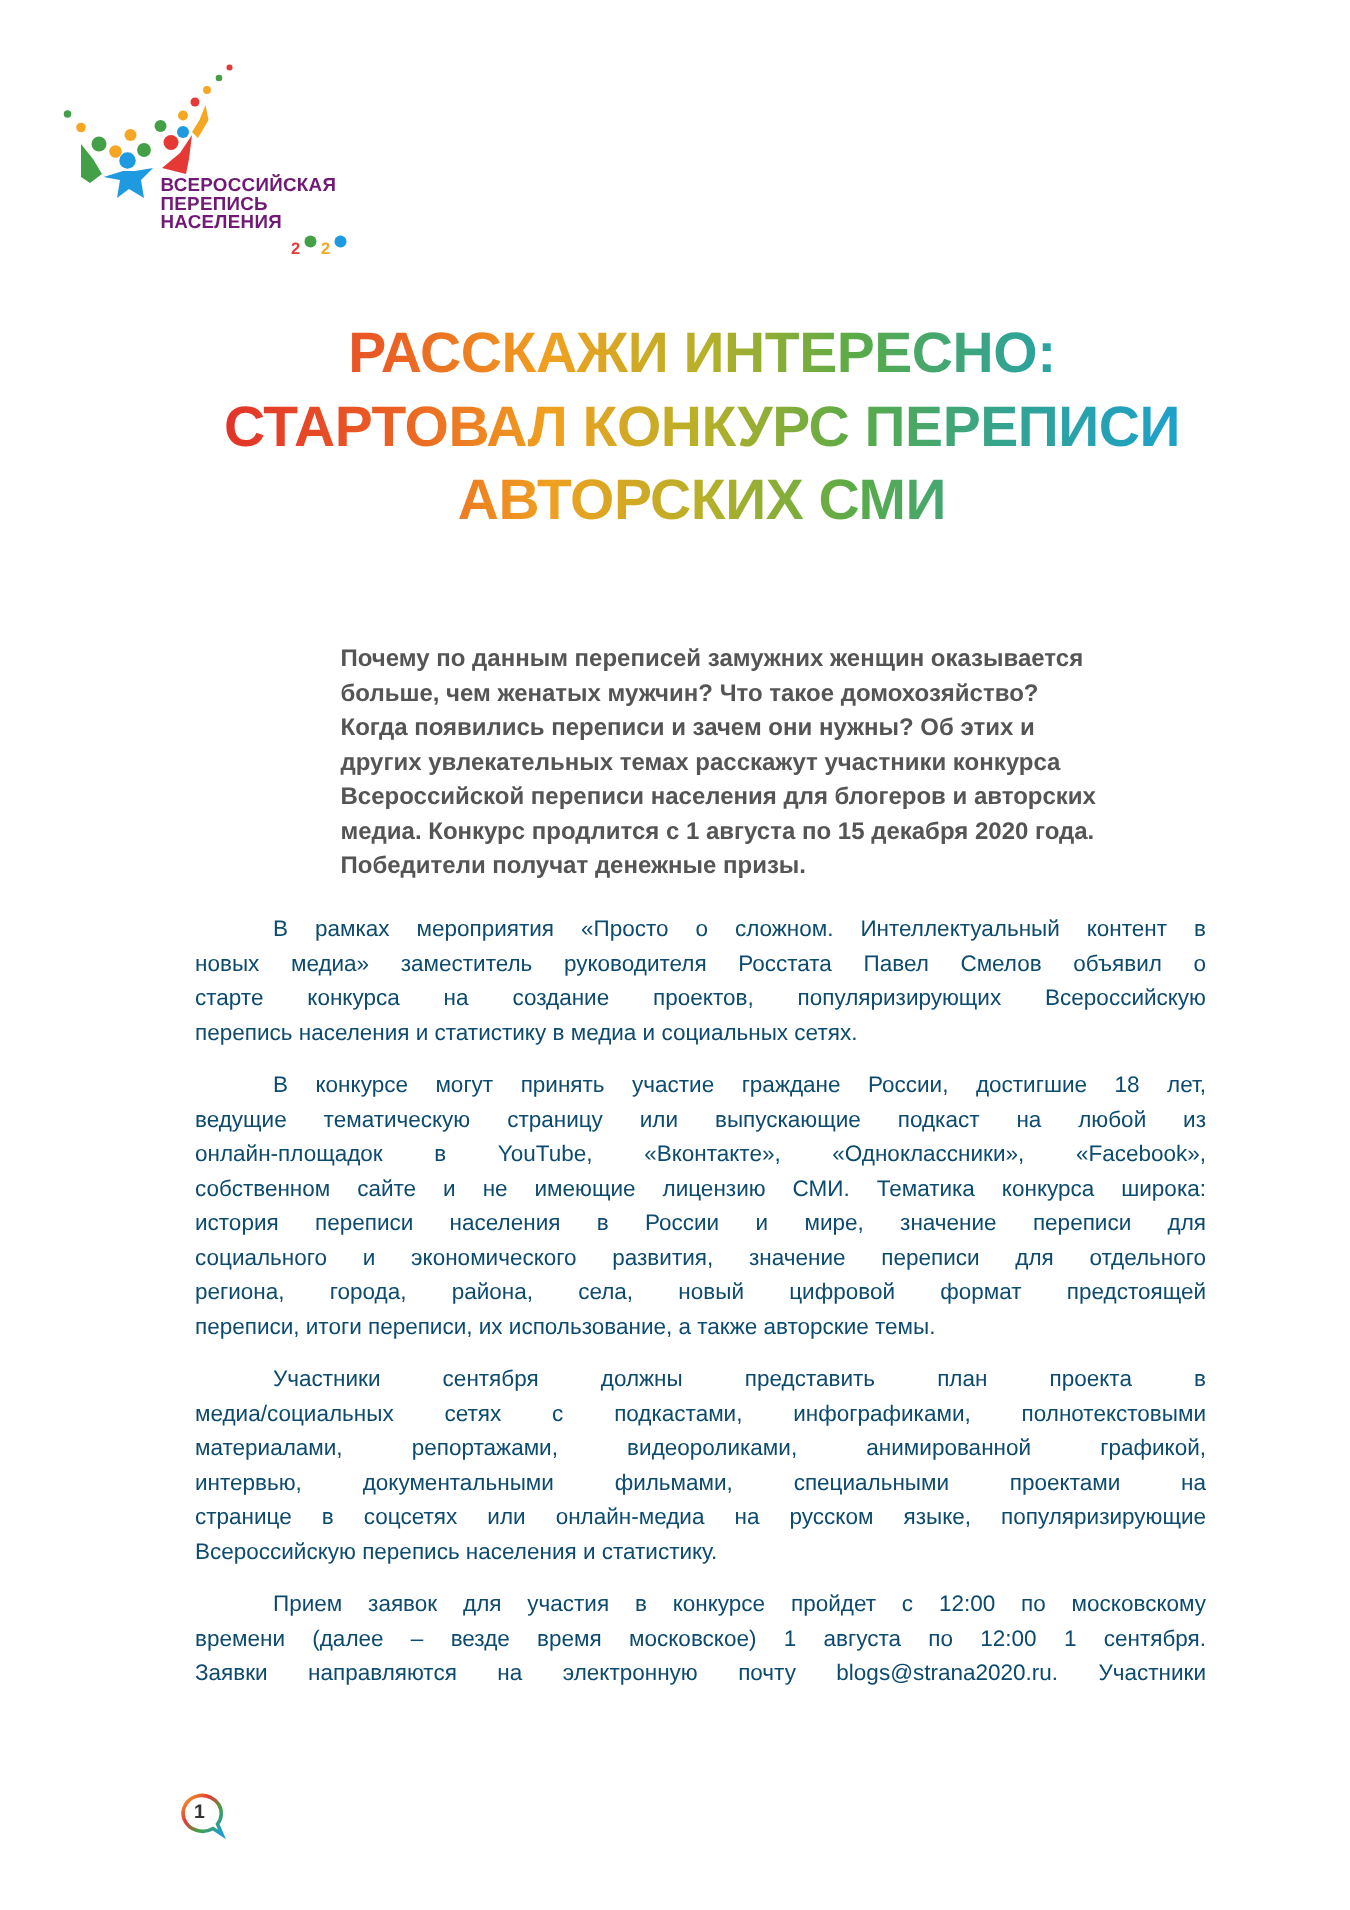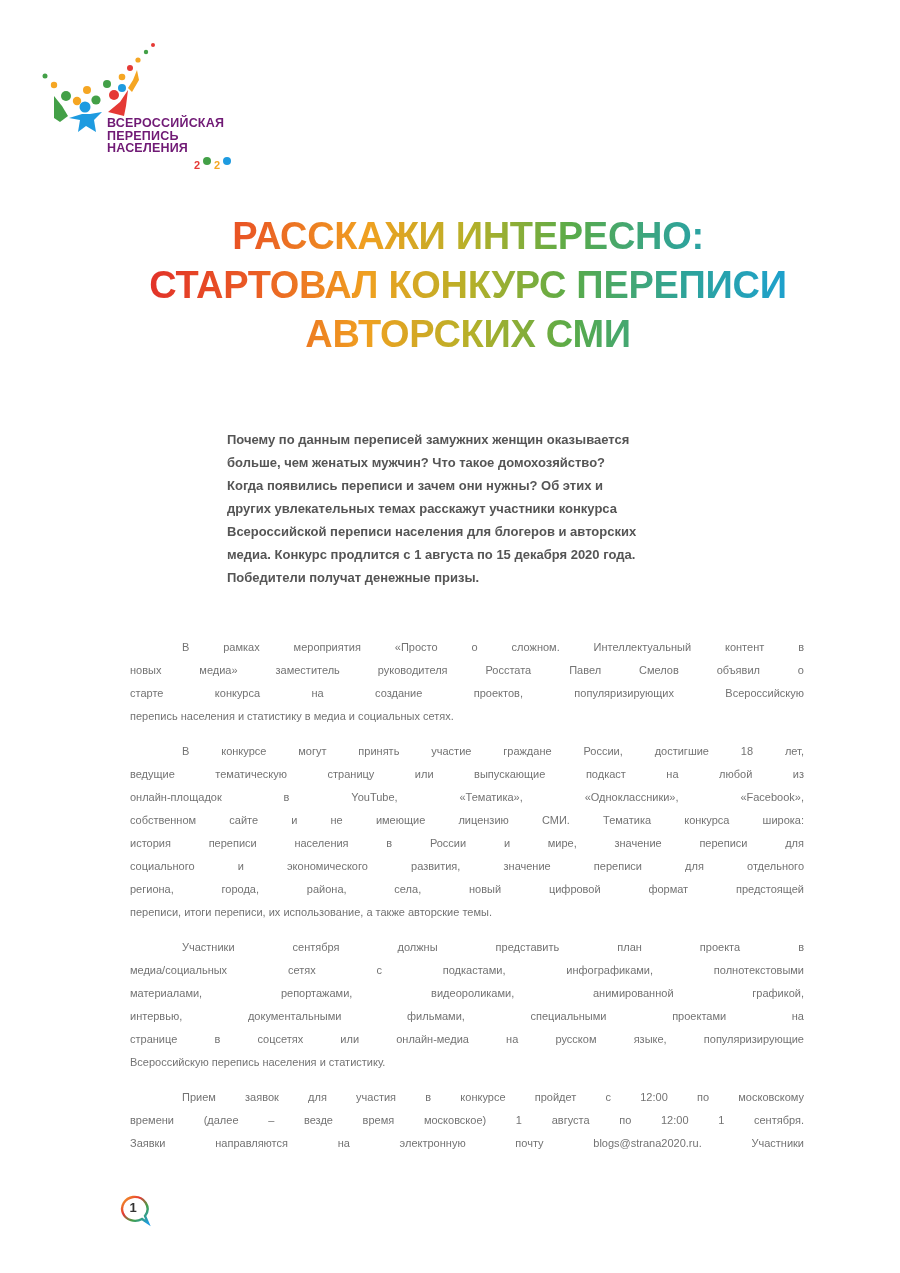--- a/index.html
+++ b/index.html
@@ -4,23 +4,23 @@
 <style>
   html, body { margin: 0; padding: 0; background: #ffffff; }
   body { width: 900px; height: 1273px; position: relative; overflow: hidden; font-family: "Liberation Sans", sans-serif; }
   .logo { position: absolute; left: 40px; top: 40px; width: 200px; height: 140px; }
   .logo svg { position: absolute; left: 0; top: 0; }
   .logo-text { position: absolute; left: 67px; top: 77px; font-family: "Liberation Sans", sans-serif; font-weight: bold; font-size: 12.5px; line-height: 12.5px; color: #701a75; letter-spacing: 0.2px; }
   .title { position: absolute; left: 128px; top: 212px; width: 680px; font-family: "Liberation Sans", sans-serif; font-weight: bold; font-size: 38px; line-height: 49px; letter-spacing: -0.3px;
     background: linear-gradient(90deg, #e02a2a 0%, #ea5a24 18%, #f0a020 35%, #b8b028 50%, #5aab48 65%, #2ea39a 82%, #1aa0d8 100%);
     -webkit-background-clip: text; background-clip: text; color: transparent; }
   .title-line { display: block; white-space: nowrap; text-align: center; }
-  .lead { position: absolute; left: 227px; top: 428px; width: 580px; font-family: "Liberation Sans", sans-serif; font-weight: bold; font-size: 13px; line-height: 23px; color: #555555; }
+  .lead { position: absolute; left: 227px; top: 428px; width: 580px; font-family: "Liberation Sans", sans-serif; font-weight: bold; font-size: 16px; line-height: 23px; color: #555555; }
   .lead-line { display: block; white-space: nowrap; }
-  .body { position: absolute; left: 130px; top: 636px; width: 674px; font-family: "Liberation Sans", sans-serif; font-size: 11px; line-height: 23px; color: #737373; }
+  .body { position: absolute; left: 130px; top: 608px; width: 674px; font-family: "Liberation Sans", sans-serif; font-size: 15px; line-height: 23px; color: #0c4a6e; }
   .para { margin: 0 0 12px 0; text-align: justify; text-align-last: left; }
   .para .line { display: block; text-align: justify; text-align-last: justify; white-space: nowrap; }
   .para .line.last { text-align-last: left; }
   .para .line.first { text-indent: 52px; }
   .page-num { position: absolute; left: 118px; top: 1195px; width: 36px; height: 32px; }
   .page-num span { position: absolute; left: 0; top: 5px; width: 30px; text-align: center; font-family: "Liberation Sans", sans-serif; font-size: 13px; font-weight: bold; color: #333; }
 </style>
 </head>
 <body>
 
@@ -80,21 +80,21 @@
 <div class="body">
   <div class="para">
     <span class="line first">В рамках мероприятия «Просто о сложном. Интеллектуальный контент в</span>
     <span class="line">новых медиа» заместитель руководителя Росстата Павел Смелов объявил о</span>
     <span class="line">старте конкурса на создание проектов, популяризирующих Всероссийскую</span>
     <span class="line last">перепись населения и статистику в медиа и социальных сетях.</span>
   </div>
   <div class="para">
     <span class="line first">В конкурсе могут принять участие граждане России, достигшие 18 лет,</span>
     <span class="line">ведущие тематическую страницу или выпускающие подкаст на любой из</span>
-    <span class="line">онлайн-площадок в YouTube, «Тематика», «Одноклассники», «Facebook»,</span>
+    <span class="line">онлайн-площадок в YouTube, «Вконтакте», «Одноклассники», «Facebook»,</span>
     <span class="line">собственном сайте и не имеющие лицензию СМИ. Тематика конкурса широка:</span>
     <span class="line">история переписи населения в России и мире, значение переписи для</span>
     <span class="line">социального и экономического развития, значение переписи для отдельного</span>
     <span class="line">региона, города, района, села, новый цифровой формат предстоящей</span>
     <span class="line last">переписи, итоги переписи, их использование, а также авторские темы.</span>
   </div>
   <div class="para">
     <span class="line first">Участники сентября должны представить план проекта в</span>
     <span class="line">медиа/социальных сетях с подкастами, инфографиками, полнотекстовыми</span>
     <span class="line">материалами, репортажами, видеороликами, анимированной графикой,</span>

